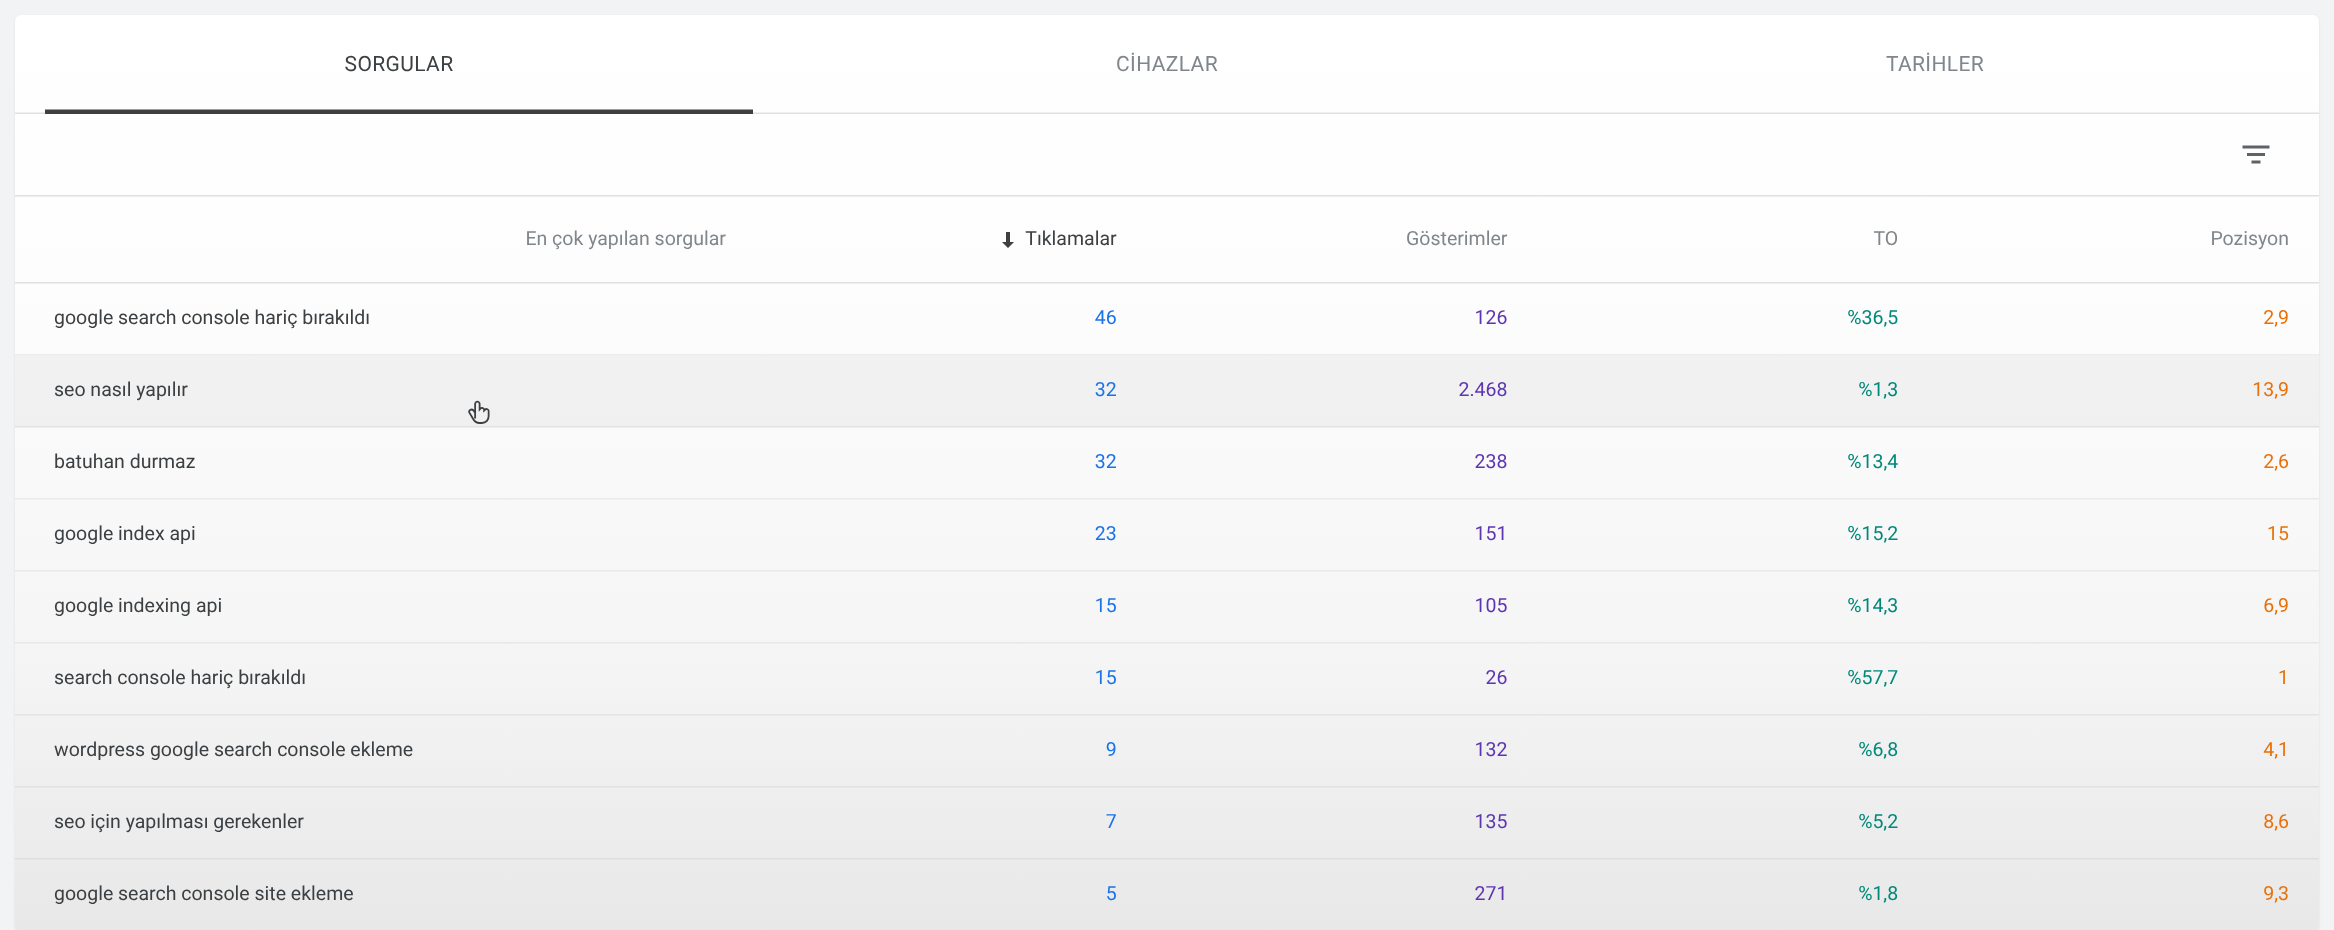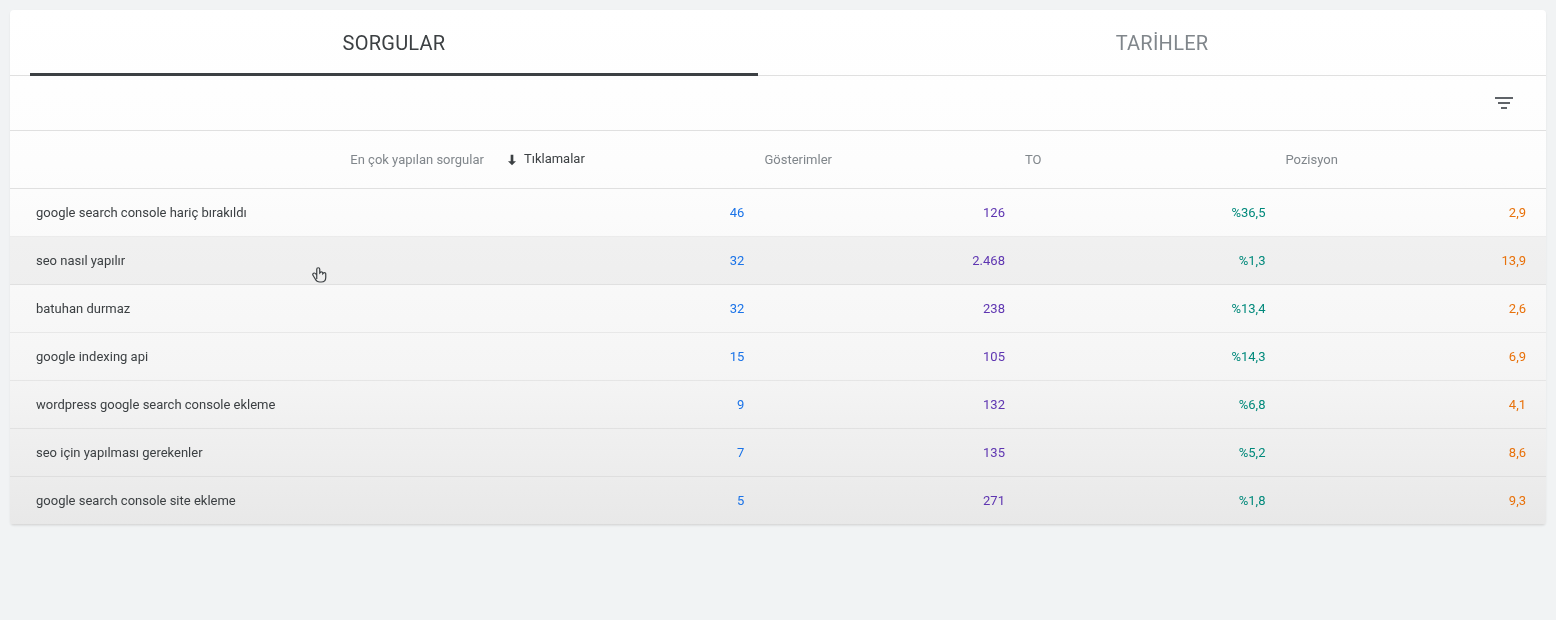--- a/index.html
+++ b/index.html
@@ -19,21 +19,21 @@
   .tabs {
     display: flex;
     height: 66px;
     border-bottom: 1px solid #e0e0e0;
   }
   .tab {
     flex: 1;
     display: flex;
     align-items: center;
     justify-content: center;
-    font-size: 20px;
+    font-size: 14px;
     letter-spacing: 0.25px;
     color: #80868b;
     cursor: pointer;
     position: relative;
     text-transform: uppercase;
   }
   .tab.active {
     color: #3c4043;
   }
   .tab.active::after {
@@ -67,21 +67,21 @@
     font-size: 13px;
     height: 48px;
     vertical-align: middle;
   }
   .tbl thead {
     border-top: 1px solid #e0e0e0;
     border-bottom: 1px solid #e0e0e0;
   }
   .tbl thead th {
     color: #80868b;
-    text-align: left;
+    text-align: right;
     padding-right: 20px;
     height: 58px;
   }
   .tbl thead th.q {
     text-align: right;
     padding-left: 26px;
   }
   .tbl thead th.clicks {
     color: #3c4043;
   }
@@ -123,20 +123,23 @@
   .row-wrap { position: relative; }
 </style>
 </head>
 <body>
 
 <div class="panel row-wrap">
 
   <div class="tabs">
     <div class="tab active">
         <span>SORGULAR</span>
+      </div>
+    <div class="tab">
+        <span>CİHAZLAR</span>
       </div>
     <div class="tab">
         <span>TARİHLER</span>
       </div>
   </div>
 
   <div class="toolbar">
     <svg class="filter-ico" viewBox="0 0 24 24">
       <path d="M3 6h18v2H3V6zm3 5h12v2H6v-2zm3 5h6v2H9v-2z"></path>
     </svg>
@@ -172,27 +175,41 @@
           <td class="num c-pos">13,9</td>
         </tr>
         <tr>
           <td class="q">batuhan durmaz</td>
           <td class="num c-click">32</td>
           <td class="num c-impr">238</td>
           <td class="num c-ctr">%13,4</td>
           <td class="num c-pos">2,6</td>
         </tr>
         <tr>
+          <td class="q">google index api</td>
+          <td class="num c-click">23</td>
+          <td class="num c-impr">151</td>
+          <td class="num c-ctr">%15,2</td>
+          <td class="num c-pos">15</td>
+        </tr>
+        <tr>
           <td class="q">google indexing api</td>
           <td class="num c-click">15</td>
           <td class="num c-impr">105</td>
           <td class="num c-ctr">%14,3</td>
           <td class="num c-pos">6,9</td>
         </tr>
         <tr>
+          <td class="q">search console hariç bırakıldı</td>
+          <td class="num c-click">15</td>
+          <td class="num c-impr">26</td>
+          <td class="num c-ctr">%57,7</td>
+          <td class="num c-pos">1</td>
+        </tr>
+        <tr>
           <td class="q">wordpress google search console ekleme</td>
           <td class="num c-click">9</td>
           <td class="num c-impr">132</td>
           <td class="num c-ctr">%6,8</td>
           <td class="num c-pos">4,1</td>
         </tr>
         <tr>
           <td class="q">seo için yapılması gerekenler</td>
           <td class="num c-click">7</td>
           <td class="num c-impr">135</td>

